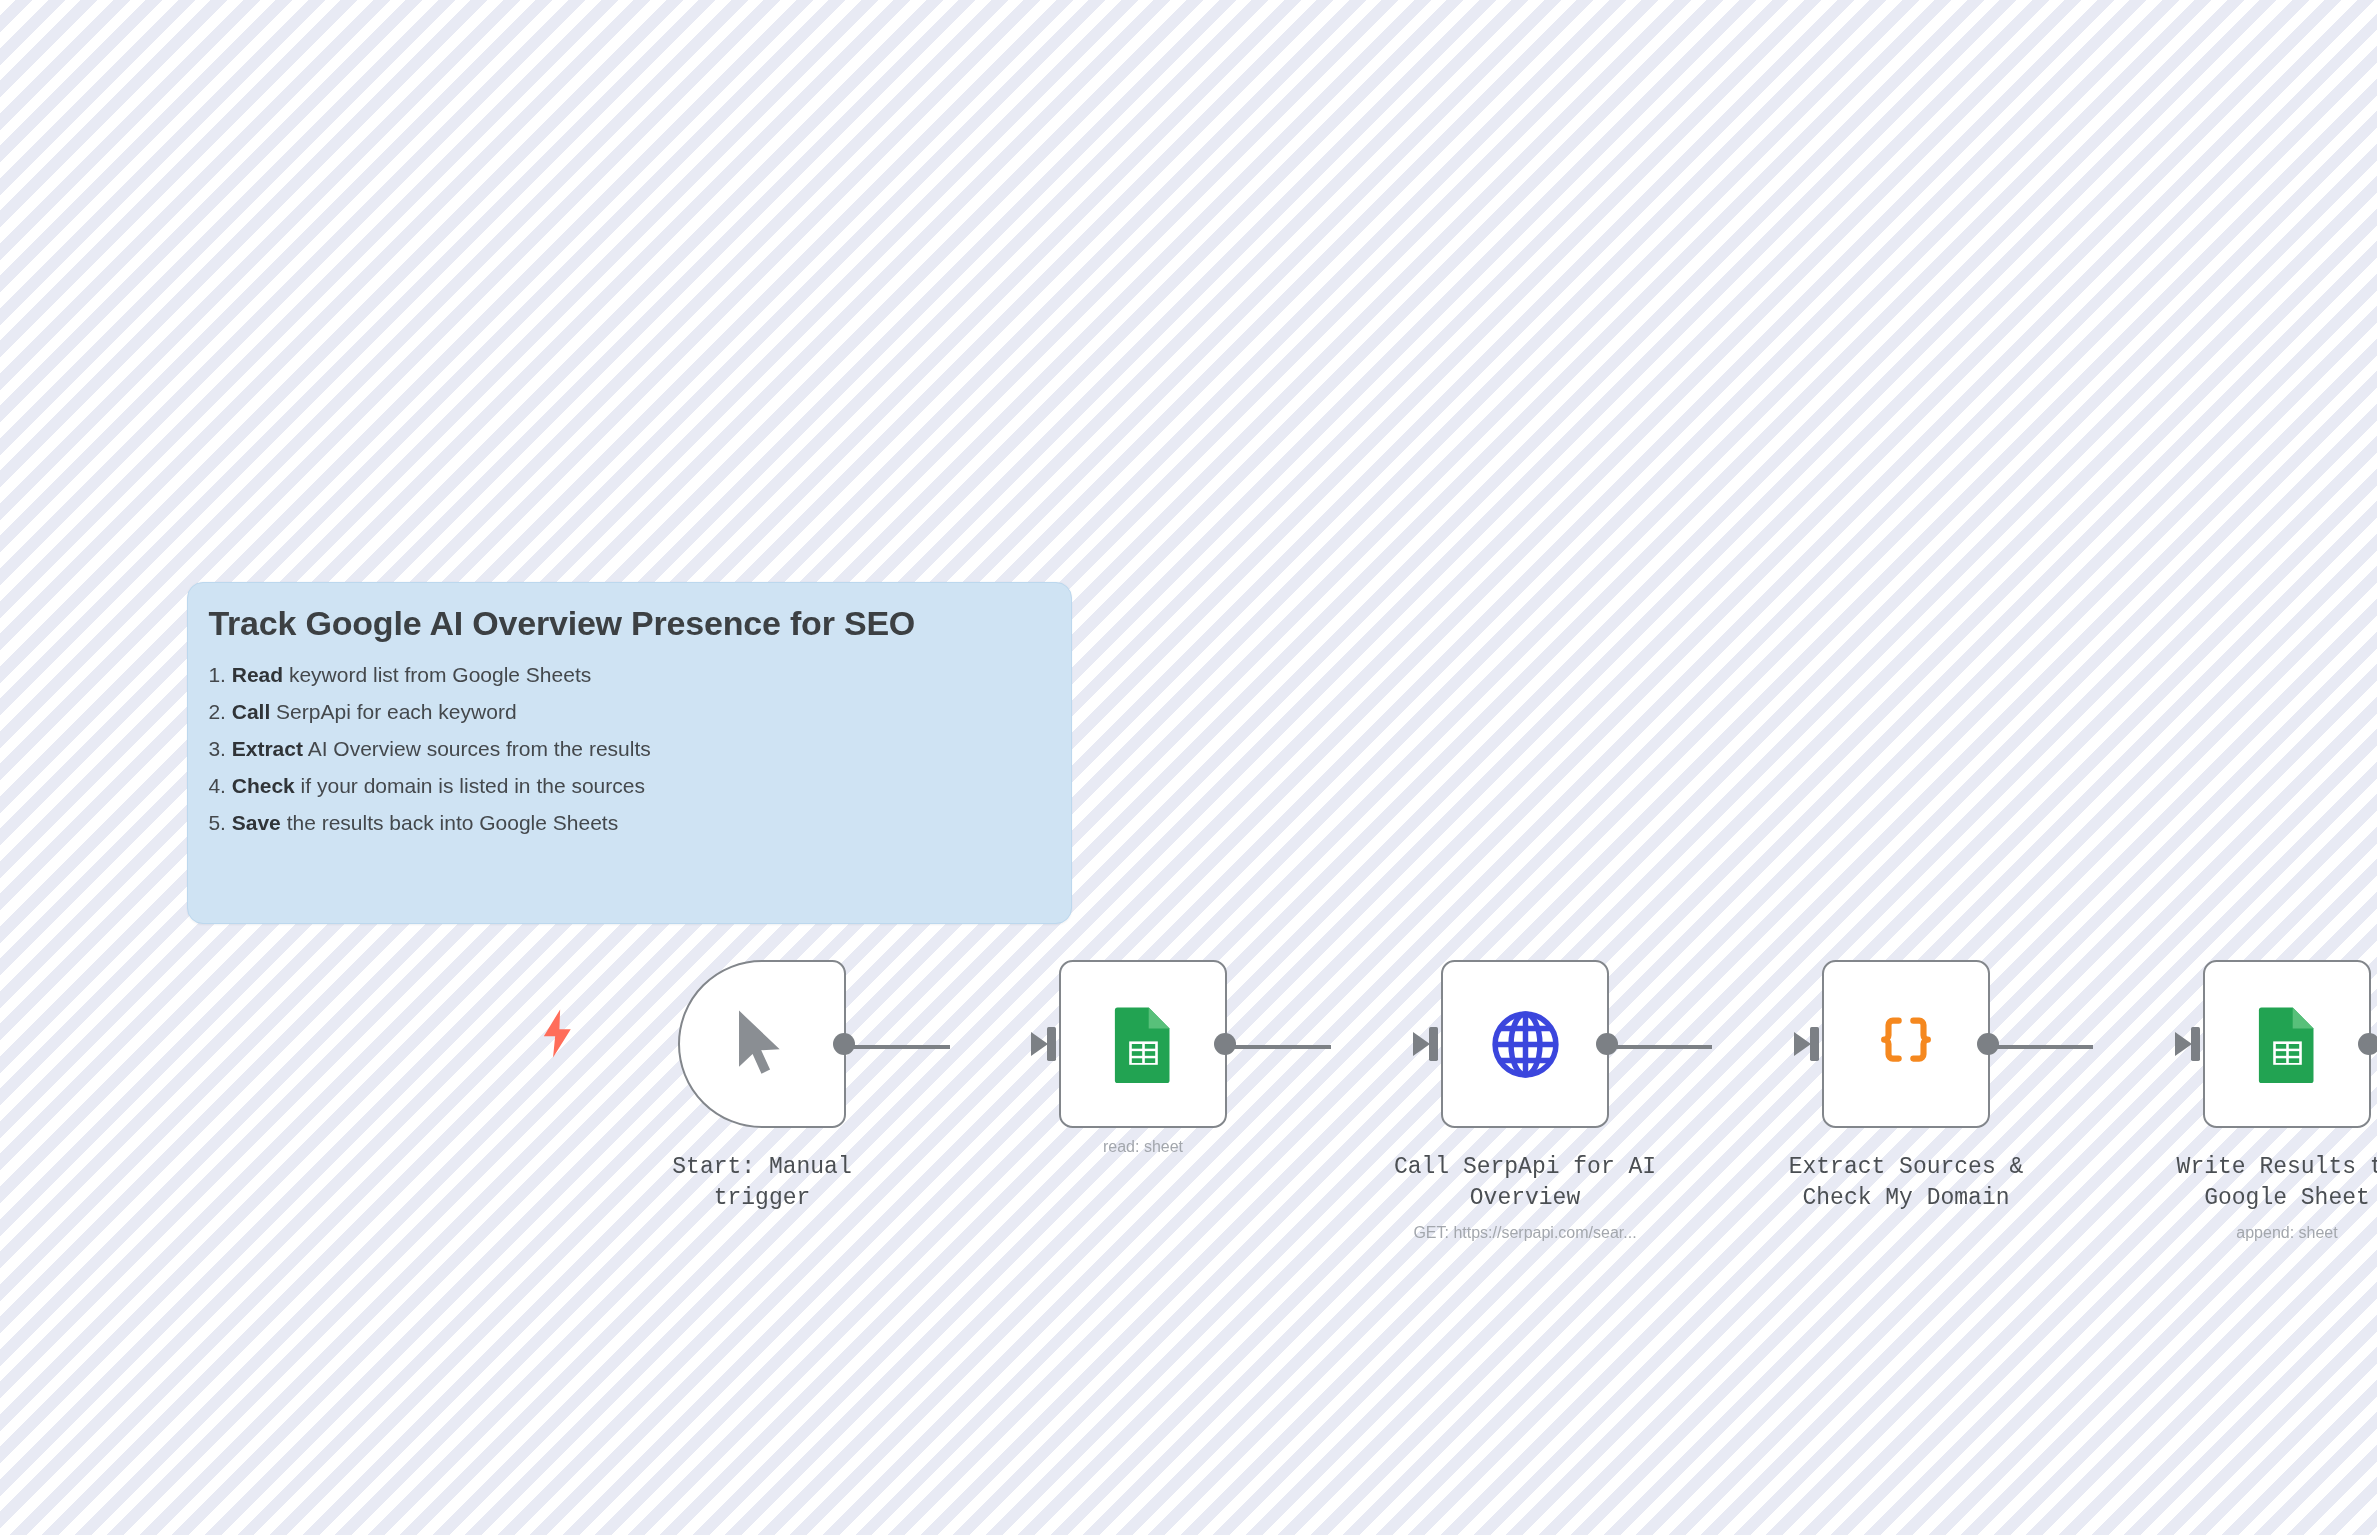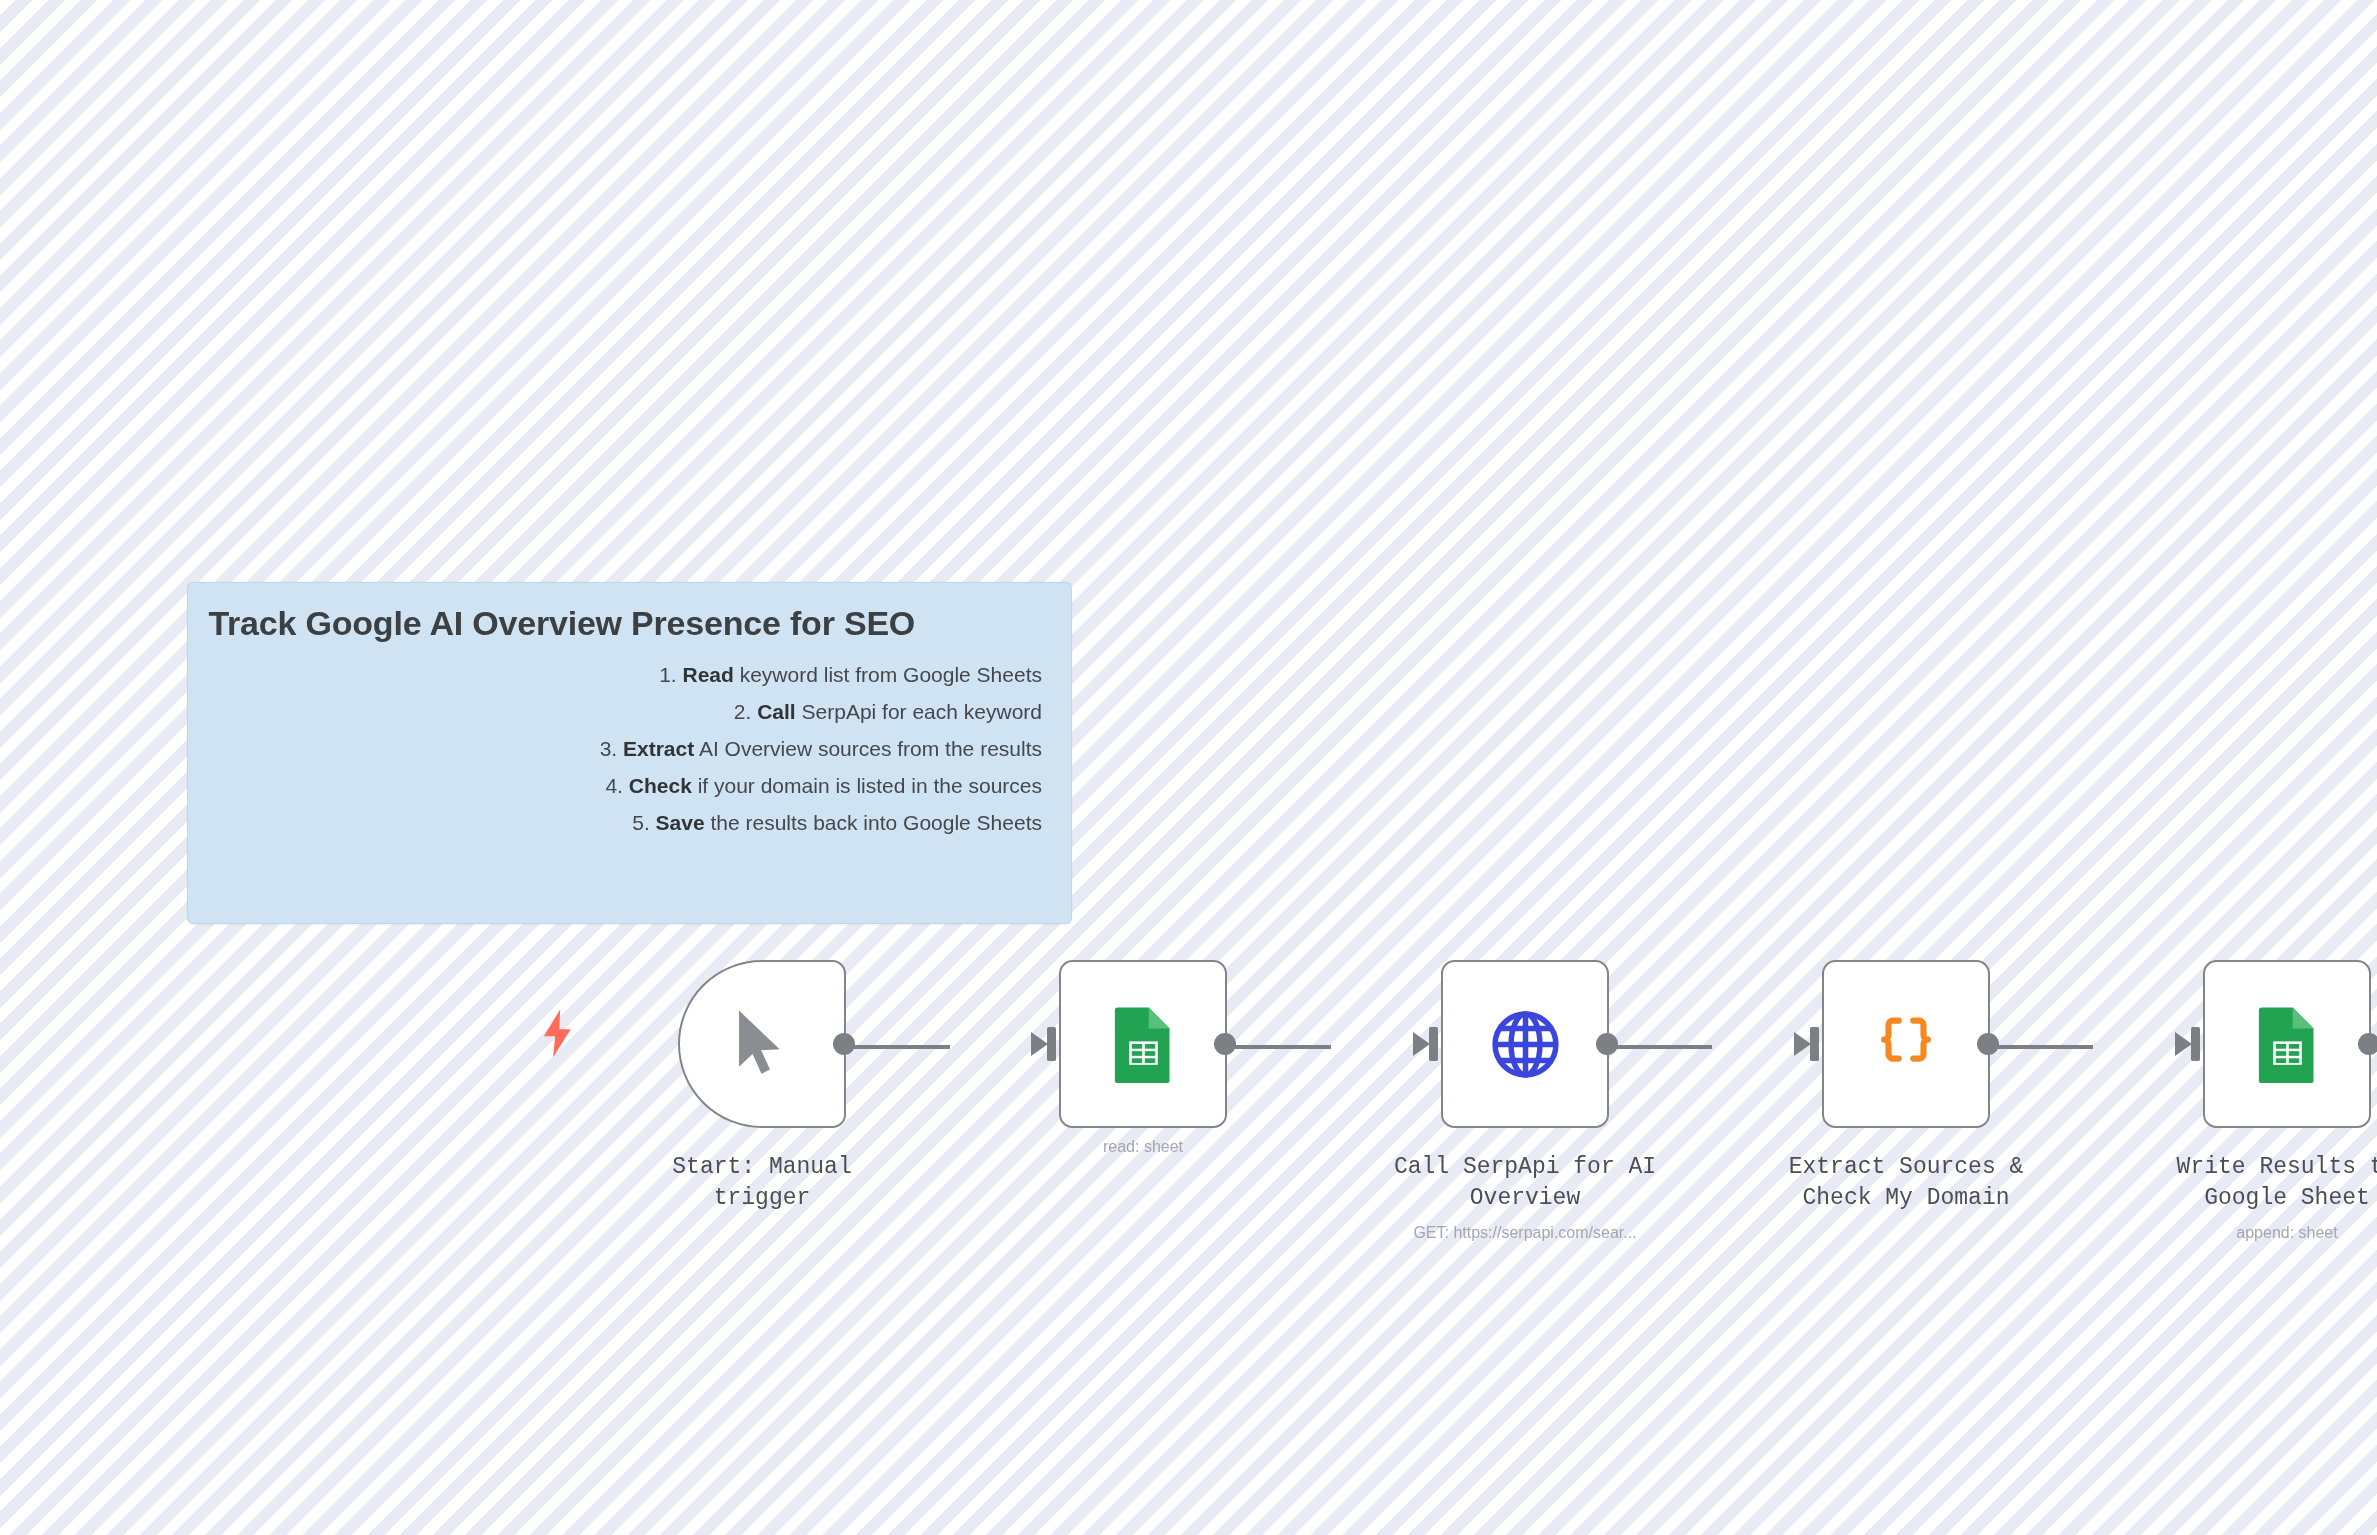--- a/index.html
+++ b/index.html
@@ -22,36 +22,35 @@
       #e8eaf4 23px
     );
   }
   
   #sticky {
     position: absolute;
     left: 187px; top: 582px;
     width: 885px; height: 342px;
     background: #cfe3f3;
     border: 0.9px solid #bcd8ee;
-    border-radius: 6px;
+    border-radius: 16px;
     padding: 22px 29px 17px 20.4px;
     box-shadow: 0 0.9px 1.7px rgba(40,60,90,0.07);
   }
   #sticky-title {
     font-size: 34px;
     font-weight: bold;
     color: #3c4043;
     letter-spacing: -0.2px;
     margin: 0 0 22px 0;
     line-height: 1.1;
   }
   #sticky-list {
     margin: 0; padding: 0;
     list-style: none;
-    text-align: right;
   }
   #sticky-list li {
     font-size: 21px;
     color: #44484c;
     line-height: 1.0;
     margin-bottom: 16px;
     white-space: nowrap;
   }
   #sticky-list li .num { color: #44484c; }
   #sticky-list li .kw { font-weight: bold; color: #303438; }

